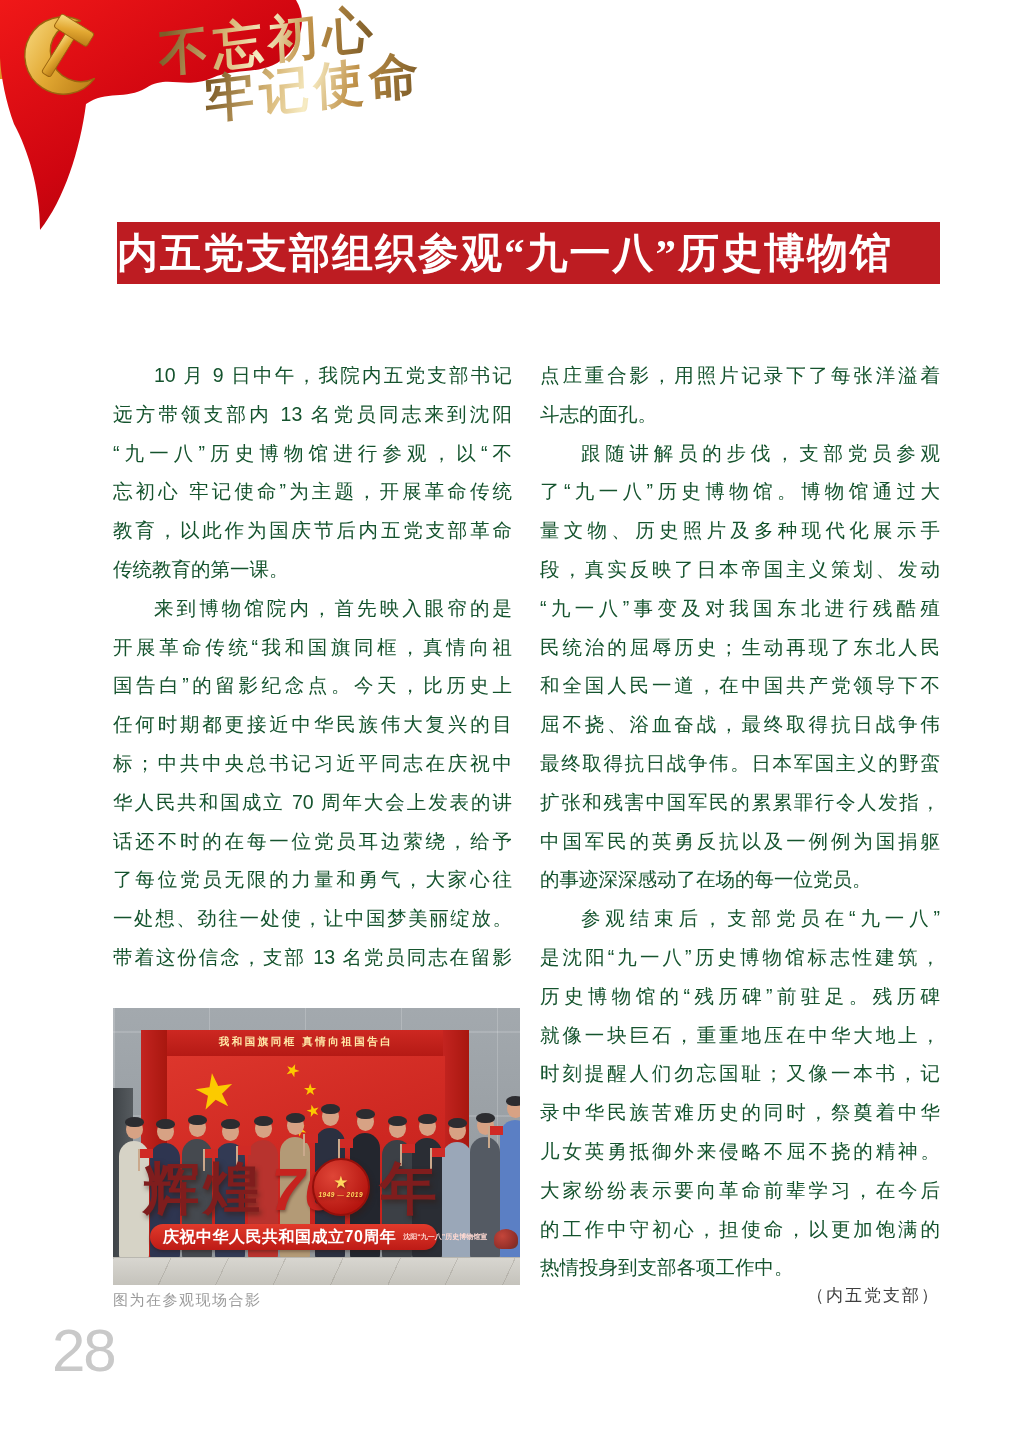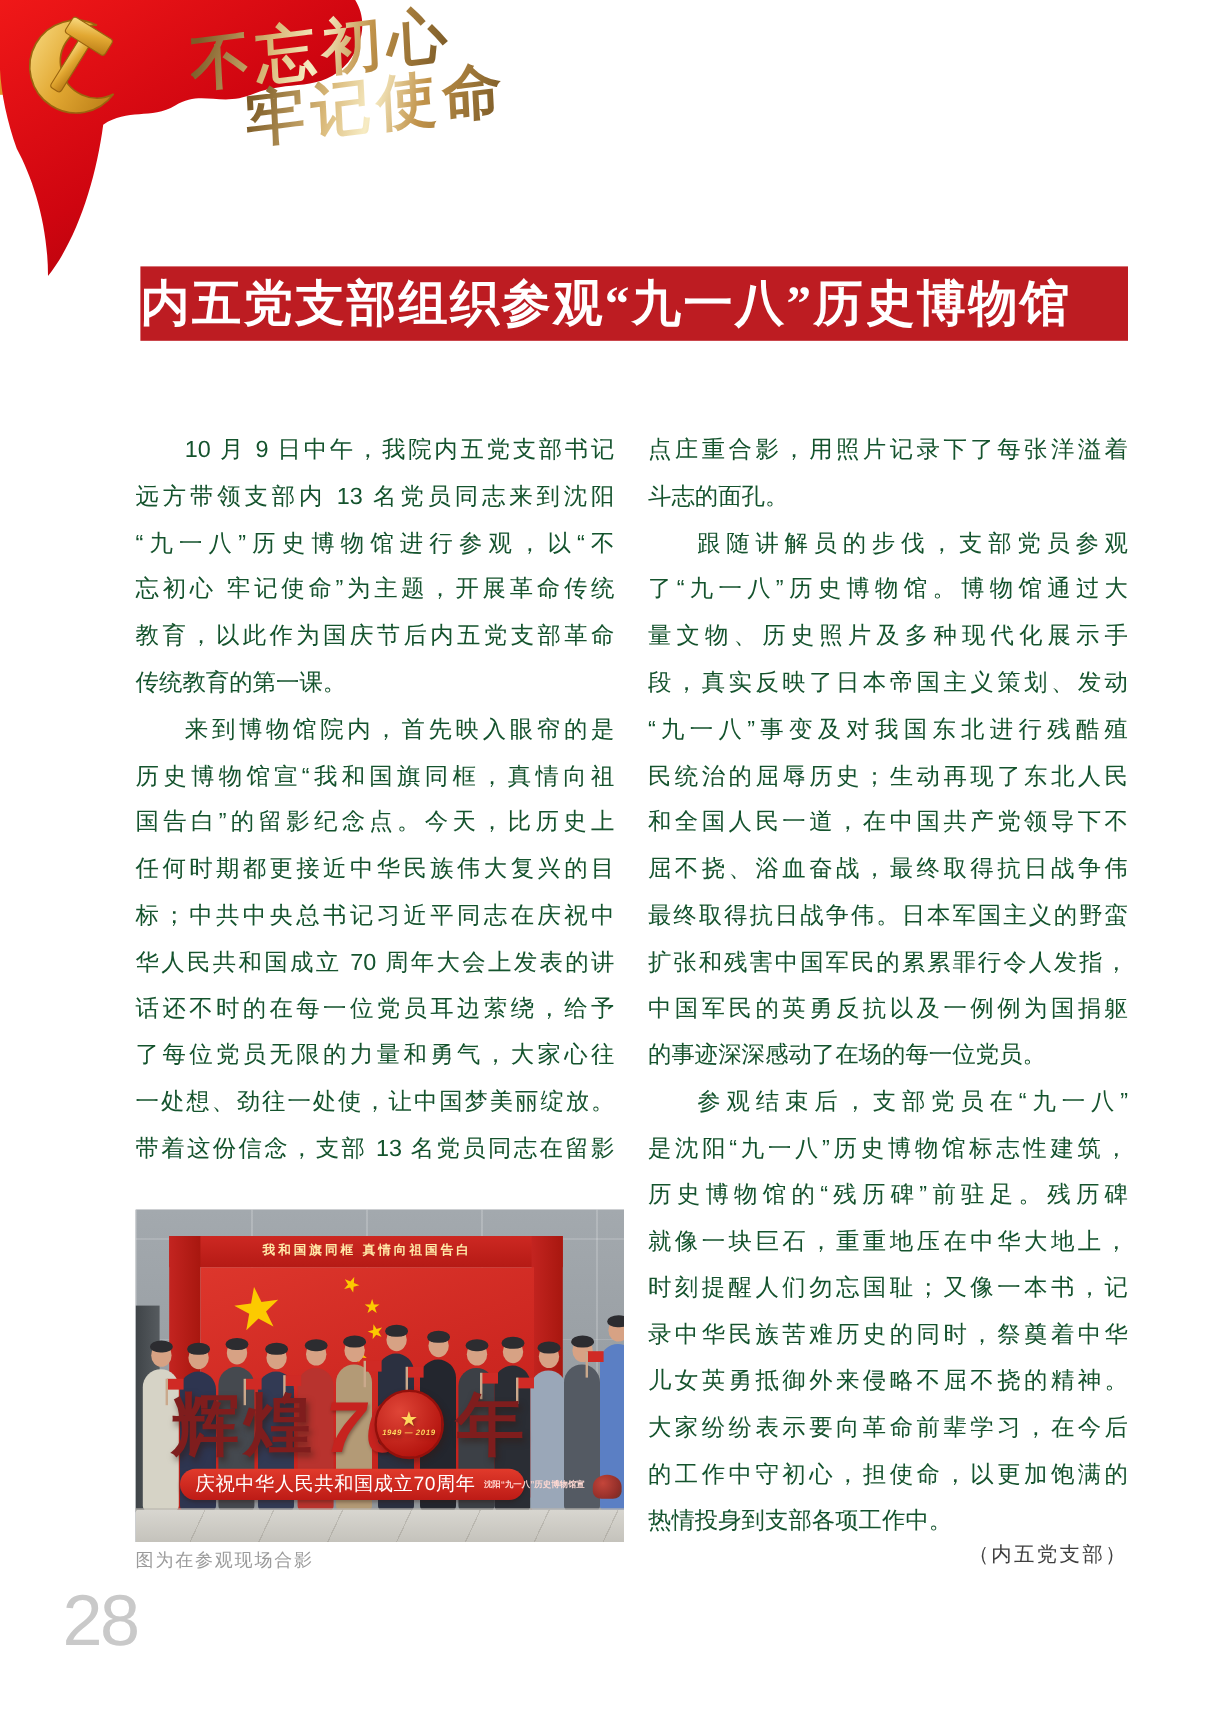--- a/index.html
+++ b/index.html
@@ -88,21 +88,21 @@
   .s70-emblem{position:absolute;right:-32px;top:-2px;width:54px;height:54px;border-radius:50%;
               background:radial-gradient(circle at 35% 30%,#df4537,#b5150f 75%);
               border:2px solid #93100b;display:flex;flex-direction:column;align-items:center;
               justify-content:center;box-shadow:2px 3px 5px rgba(50,25,18,.45);}
   .s70-emblem .e-star{color:#ffd75e;font-size:17px;line-height:15px;}
   .s70-emblem .e-years{color:#ffd75e;font-size:6.5px;letter-spacing:.5px;margin-top:2px;}
   .s70-year{margin-left:12px;}
   .photo-banner{position:absolute;left:37px;top:216px;width:287px;height:26px;border-radius:13px;
                 background:linear-gradient(180deg,#e13a2b,#bd1b16);display:flex;align-items:center;
                 box-shadow:0 2px 3px rgba(40,20,15,.35);}
-  .pb-main{color:#ffffff;font-size:16px;font-weight:normal;letter-spacing:.5px;padding-left:13px;white-space:nowrap;}
+  .pb-main{color:#ffffff;font-size:16px;font-weight:bold;letter-spacing:.5px;padding-left:13px;white-space:nowrap;}
   .pb-small{color:#ffd9d2;font-size:7px;font-weight:bold;margin-left:7px;white-space:nowrap;}
 </style>
 </head>
 <body>
 
 <div class="page">
 
   <div class="header">
     <svg class="flag-svg" width="420" height="250" viewBox="0 0 420 250">
       <defs>
@@ -141,21 +141,21 @@
   </div>
 
   <div class="col col-left">
       <div class="text-line indent">10 月 9 日中午，我院内五党支部书记</div>
       <div class="text-line">远方带领支部内 13 名党员同志来到沈阳</div>
       <div class="text-line">“九一八”历史博物馆进行参观，以“不</div>
       <div class="text-line">忘初心 牢记使命”为主题，开展革命传统</div>
       <div class="text-line">教育，以此作为国庆节后内五党支部革命</div>
       <div class="text-line end">传统教育的第一课。</div>
       <div class="text-line indent">来到博物馆院内，首先映入眼帘的是</div>
-      <div class="text-line">历史博物馆宣“我和国旗同框，真情向祖</div>
+      <div class="text-line">开展革命传统“我和国旗同框，真情向祖</div>
       <div class="text-line">国告白”的留影纪念点。今天，比历史上</div>
       <div class="text-line">任何时期都更接近中华民族伟大复兴的目</div>
       <div class="text-line">标；中共中央总书记习近平同志在庆祝中</div>
       <div class="text-line">华人民共和国成立 70 周年大会上发表的讲</div>
       <div class="text-line">话还不时的在每一位党员耳边萦绕，给予</div>
       <div class="text-line">了每位党员无限的力量和勇气，大家心往</div>
       <div class="text-line">一处想、劲往一处使，让中国梦美丽绽放。</div>
       <div class="text-line">带着这份信念，支部 13 名党员同志在留影</div>
     </div>
   <div class="col col-right">

